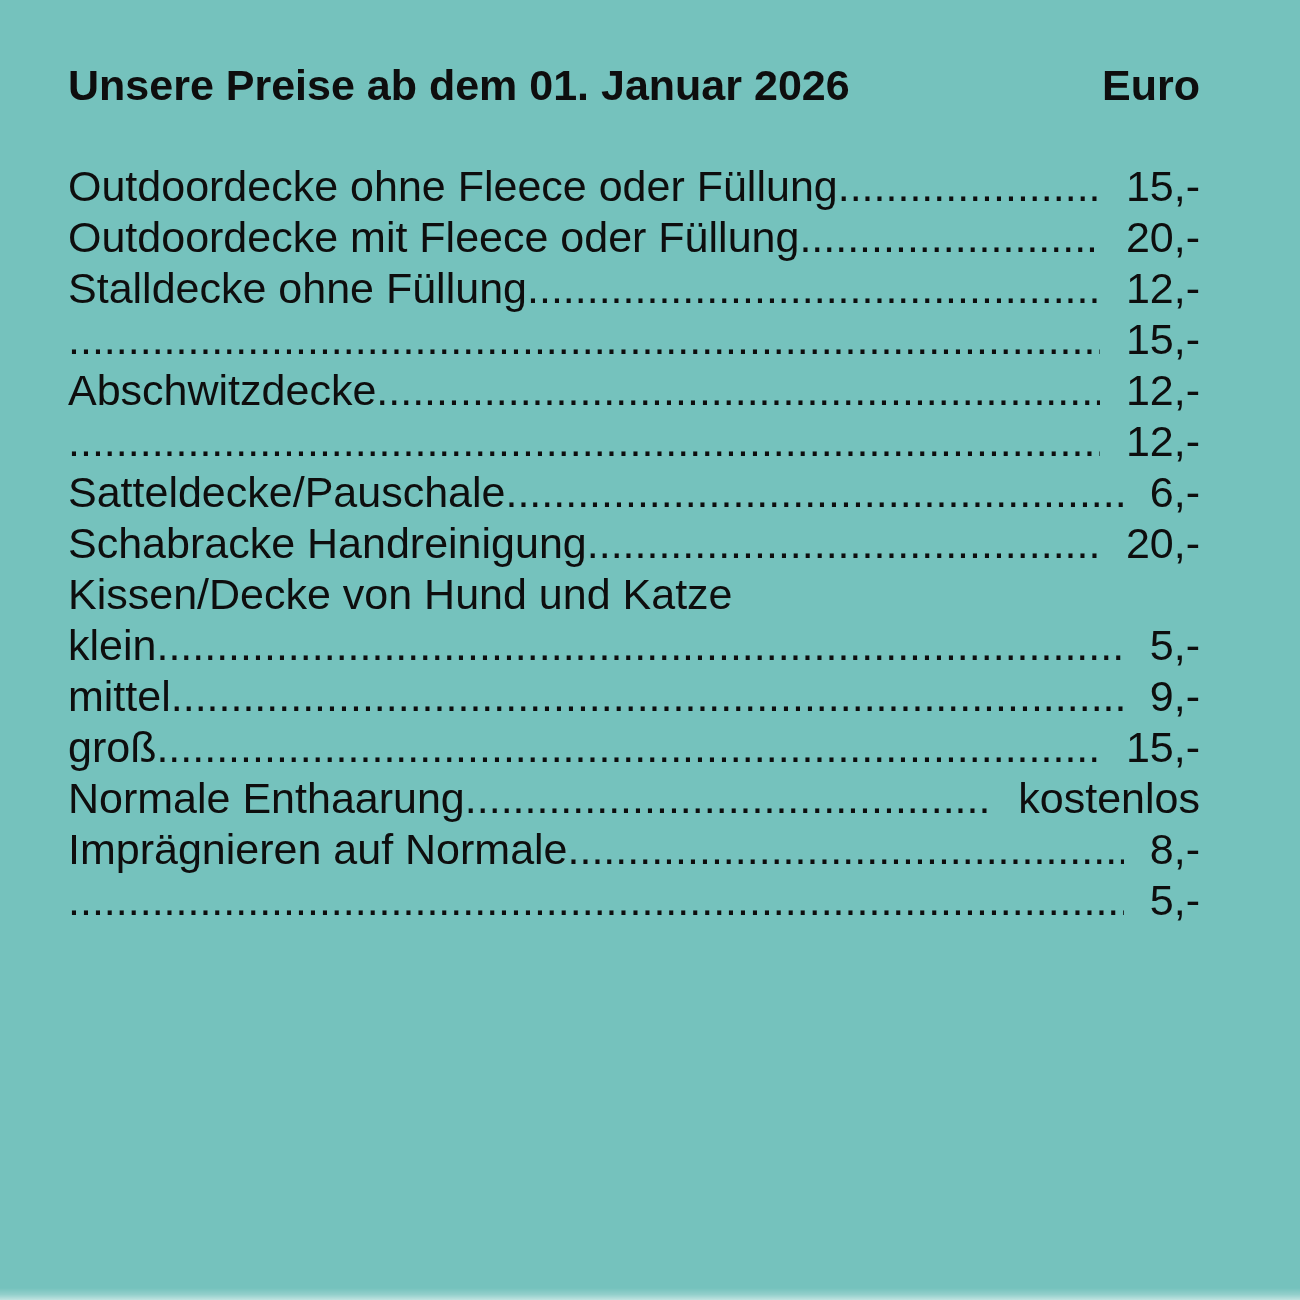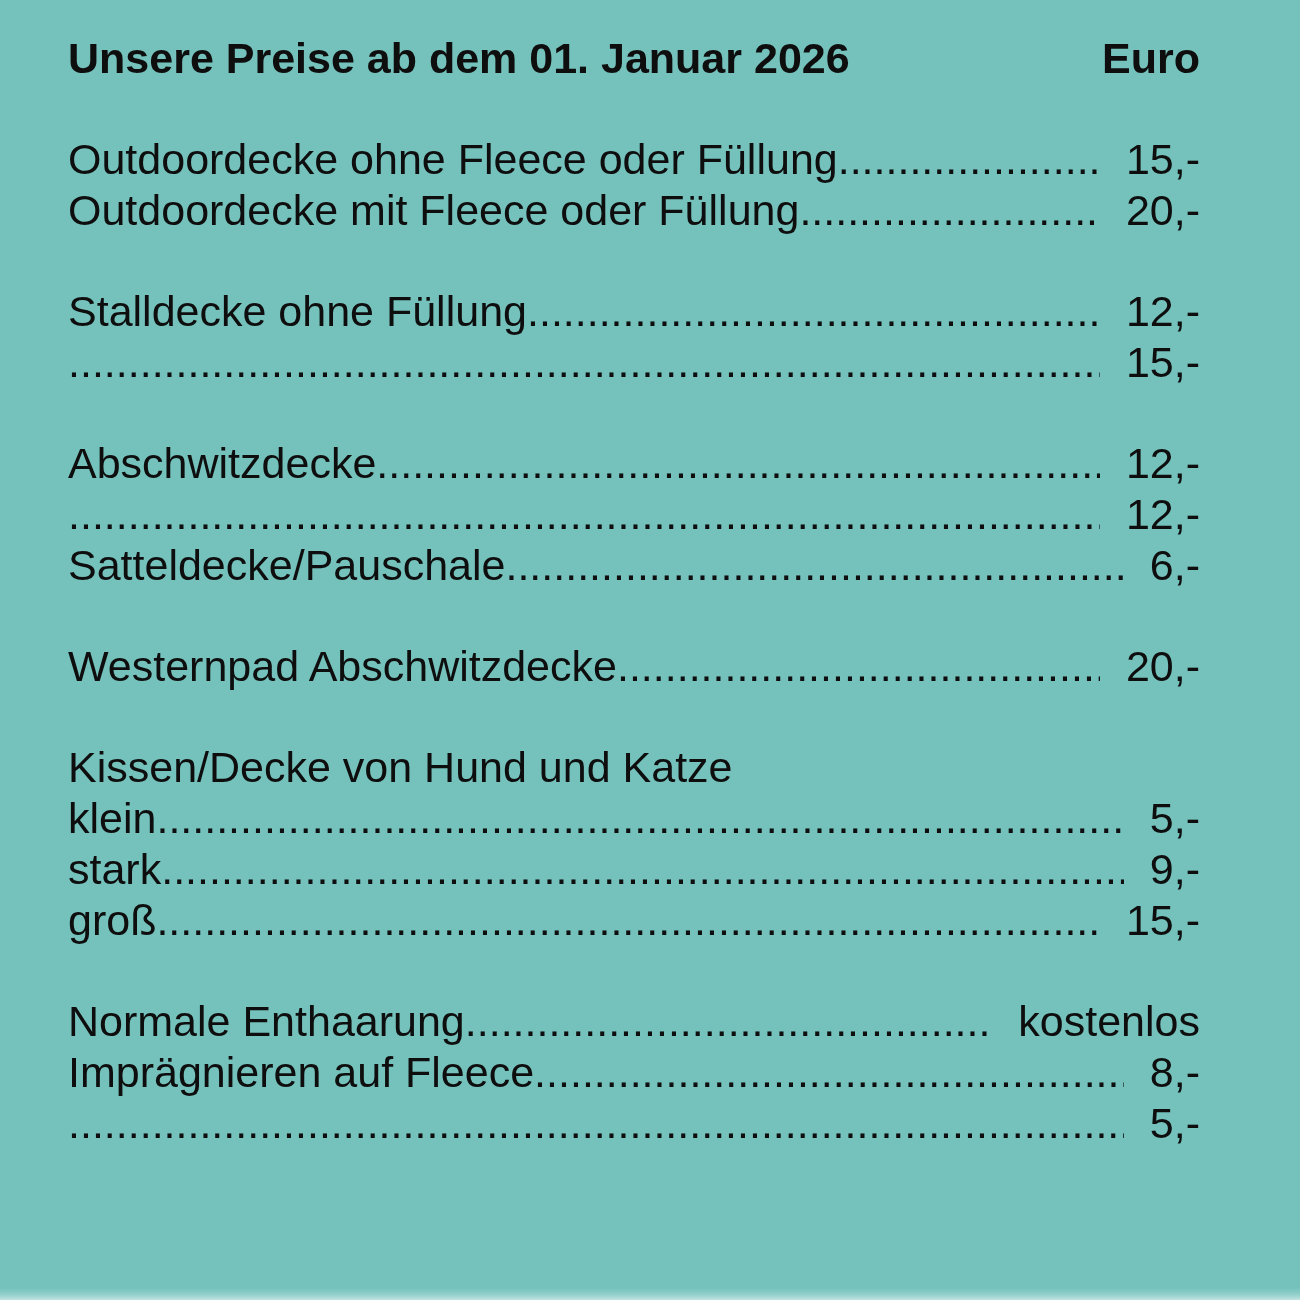--- a/index.html
+++ b/index.html
@@ -10,33 +10,32 @@
     width: 1300px;
     height: 1300px;
     overflow: hidden;
     font-family: "Liberation Sans", sans-serif;
   }
   .page {
     position: relative;
     width: 100%;
     height: 100%;
     box-sizing: border-box;
-    padding: 33px 100px 0 68px;
+    padding: 60px 100px 0 68px;
     font-size: 43px;
     line-height: 51px;
   }
   .header-row {
     display: flex;
     justify-content: space-between;
     align-items: baseline;
     font-weight: bold;
     margin-bottom: 50px;
   }
   .group + .group {
-    margin-top: 50px;
   }
   .row {
     display: flex;
     align-items: flex-start;
   }
   .label {
     flex: 0 0 auto;
     white-space: nowrap;
   }
   .leader {
@@ -111,53 +110,53 @@
           <span class="price">12,-</span>
         </div>
         <div class="row">
           <span class="label">Satteldecke/Pauschale</span>
           <span class="leader"></span>
           <span class="price">6,-</span>
         </div>
       </div>
       <div class="group">
         <div class="row">
-          <span class="label">Westernpad Abschwitzdecke</span>
+          <span class="label">Schabracke Handreinigung</span>
           <span class="leader"></span>
           <span class="price">20,-</span>
         </div>
       </div>
       <div class="group">
         <div class="row">
           <span class="label">Kissen/Decke von Hund und Katze</span>
         </div>
         <div class="row">
           <span class="label">klein</span>
           <span class="leader"></span>
           <span class="price">5,-</span>
         </div>
         <div class="row">
-          <span class="label">stark</span>
+          <span class="label">mittel</span>
           <span class="leader"></span>
           <span class="price">9,-</span>
         </div>
         <div class="row">
           <span class="label">groß</span>
           <span class="leader"></span>
           <span class="price">15,-</span>
         </div>
       </div>
       <div class="group">
         <div class="row">
           <span class="label">Normale Enthaarung</span>
           <span class="leader"></span>
           <span class="price">kostenlos</span>
         </div>
         <div class="row">
-          <span class="label">Imprägnieren auf Fleece</span>
+          <span class="label">Imprägnieren auf Normale</span>
           <span class="leader"></span>
           <span class="price">8,-</span>
         </div>
         <div class="row">
           <span class="leader"></span>
           <span class="price">5,-</span>
         </div>
       </div>
     </div>
 

